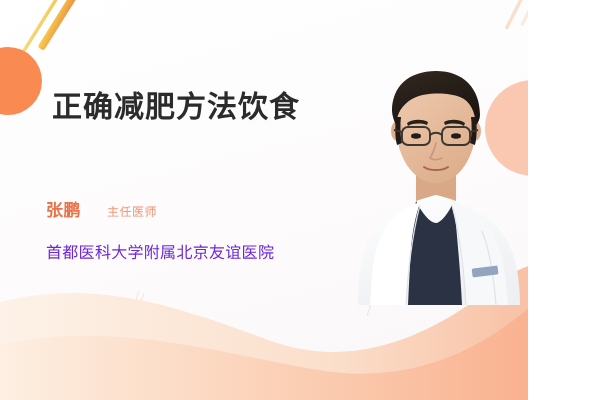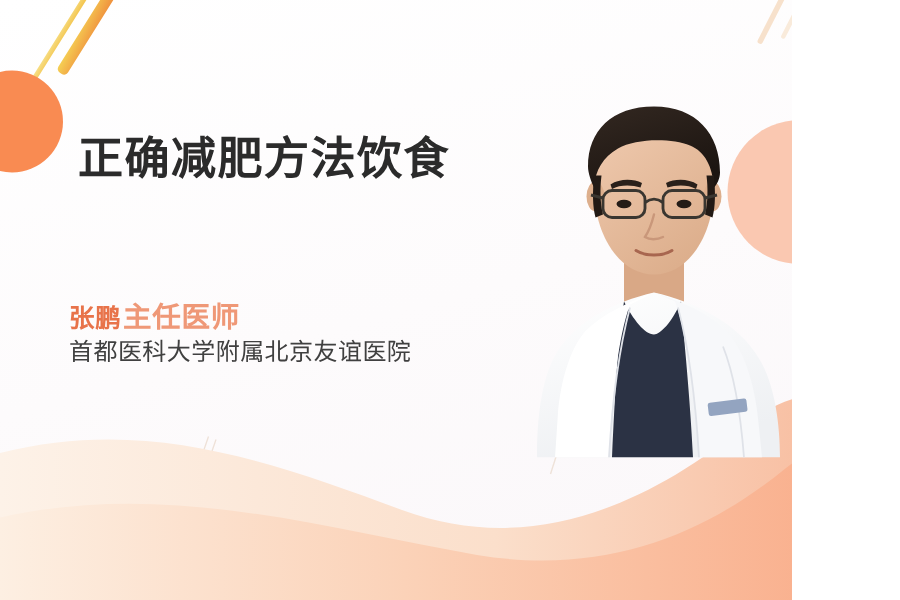--- a/index.html
+++ b/index.html
@@ -62,39 +62,39 @@
 
   .byline {
     position: absolute;
     left: 46px;
     top: 196px;
     width: 320px;
   }
   .name-row {
     display: flex;
     align-items: baseline;
-    gap: 1px;
-    margin-bottom: 0;
+    gap: 26px;
+    margin-bottom: 20px;
   }
   .doctor-name {
     font-size: 17px;
     font-weight: 700;
     color: #e8734a;
     letter-spacing: 0.5px;
   }
   .doctor-title {
-    font-size: 19px;
-    font-weight: 700;
+    font-size: 12px;
+    font-weight: 400;
     color: #ef9877;
     letter-spacing: 0.5px;
   }
   .affiliation {
     font-size: 16px;
     line-height: 23px;
-    color: #404040;
+    color: #6d28d9;
     letter-spacing: 0.3px;
   }
   .affiliation div { white-space: nowrap; }
 </style>
 </head>
 <body>
 
 <div class="stage">
 
   <svg class="bg-svg" viewBox="0 0 600 400" xmlns="http://www.w3.org/2000/svg">

